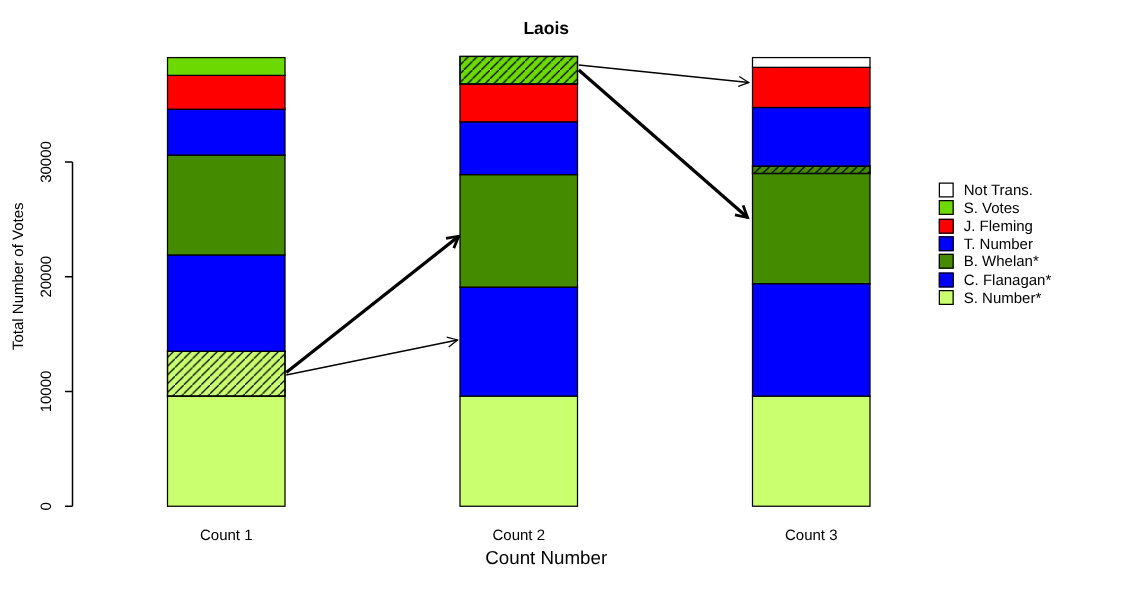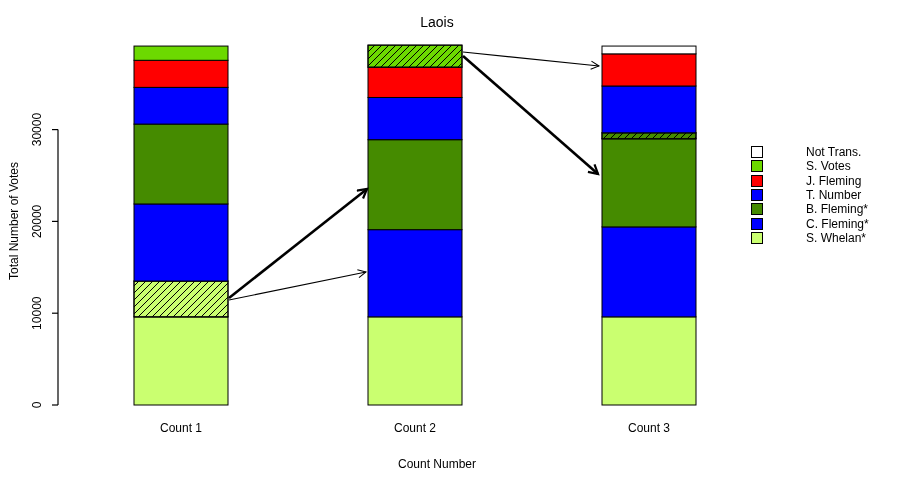--- a/index.html
+++ b/index.html
@@ -2,37 +2,37 @@
 <html><head>
 <meta charset="utf-8">
 <style>
   html,body{margin:0;padding:0;background:#fff;}
   .figure{
     position:relative;width:900px;height:480px;background:#ffffff;overflow:hidden;
     font-family:"Liberation Sans",sans-serif;color:#000;
   }
   .chart-title{
     position:absolute;left:0;top:14px;width:874px;text-align:center;
-    font-size:14px;font-weight:normal;
+    font-size:14px;font-weight:bold;
   }
   .y-axis-title{
     position:absolute;left:-86px;top:214px;width:200px;text-align:center;
     font-size:12px;transform:rotate(-90deg);
   }
   .x-axis-title{
-    position:absolute;left:237px;top:457px;width:400px;text-align:center;
-    font-size:12px;
+    position:absolute;left:237px;top:438px;width:400px;text-align:center;
+    font-size:15px;
   }
   svg.plot{position:absolute;left:0;top:0;}
   svg text{font-family:"Liberation Sans",sans-serif;font-size:12px;fill:#000;}
   .legend{
     position:absolute;left:751px;top:145px;
     display:flex;flex-direction:column;
   }
-  .legend-item{display:flex;align-items:center;height:14.3px;gap:35px;}
+  .legend-item{display:flex;align-items:center;height:14.3px;}
   .legend-swatch{
     width:10px;height:10px;border:1px solid #000;flex:0 0 auto;
     display:inline-block;
   }
   .legend-label{margin-left:8px;font-size:12px;white-space:nowrap;}
 </style>
 </head>
 <body>
 
 <div class="figure">
@@ -122,25 +122,25 @@
       <div class="legend-item">
         <span class="legend-swatch" style="background: rgb(255, 0, 0);"></span>
         <span class="legend-label">J. Fleming</span>
       </div>
       <div class="legend-item">
         <span class="legend-swatch" style="background: rgb(0, 0, 255);"></span>
         <span class="legend-label">T. Number</span>
       </div>
       <div class="legend-item">
         <span class="legend-swatch" style="background: rgb(69, 139, 0);"></span>
-        <span class="legend-label">B. Fleming*</span>
+        <span class="legend-label">B. Whelan*</span>
       </div>
       <div class="legend-item">
         <span class="legend-swatch" style="background: rgb(0, 0, 255);"></span>
-        <span class="legend-label">C. Fleming*</span>
+        <span class="legend-label">C. Flanagan*</span>
       </div>
       <div class="legend-item">
         <span class="legend-swatch" style="background: rgb(202, 255, 112);"></span>
-        <span class="legend-label">S. Whelan*</span>
+        <span class="legend-label">S. Number*</span>
       </div>
     </div>
 
 </div>
 
 </body></html>

